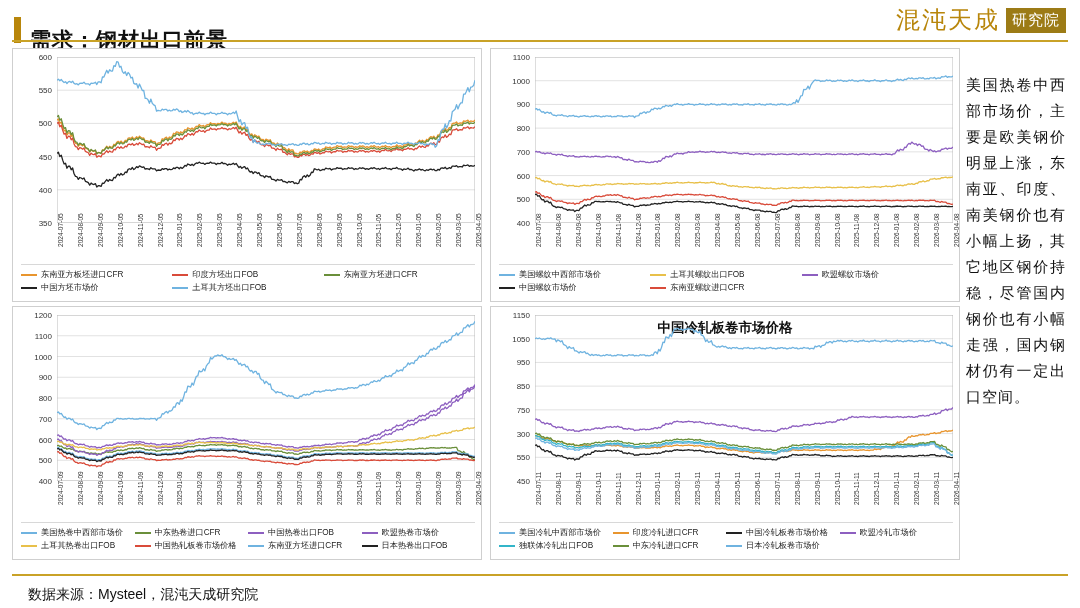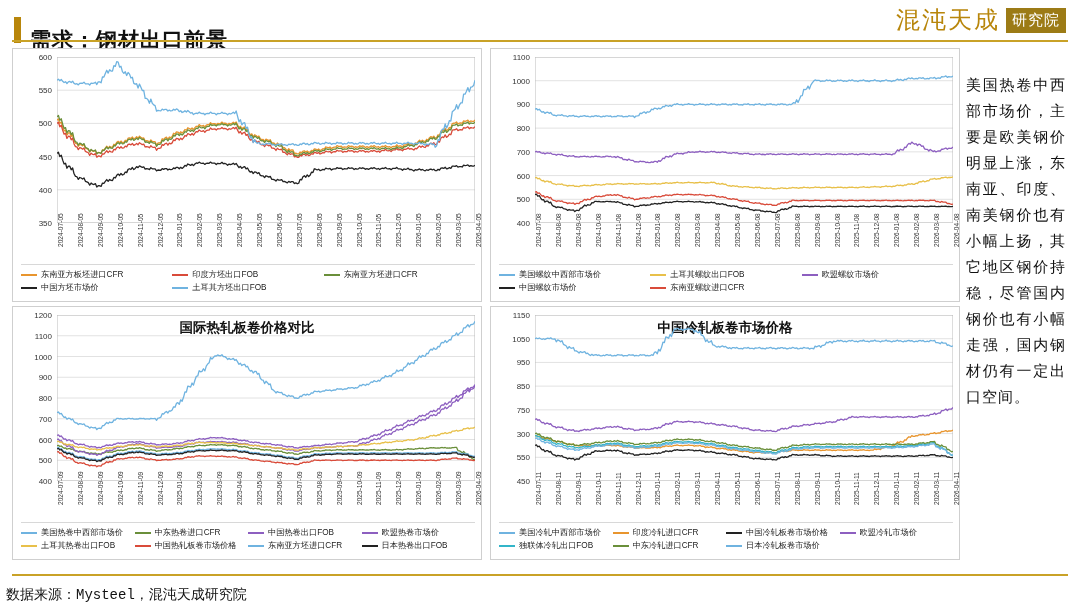--- a/index.html
+++ b/index.html
@@ -90,22 +90,22 @@
     position:absolute;left:966px;top:72px;width:100px;
     font-size:15px;line-height:26px;color:#111;letter-spacing:1px;
     font-family:"DejaVu Sans","Liberation Sans",sans-serif;
     text-align:justify;
   }
   
   .footer-rule{
     position:absolute;left:12px;bottom:32px;width:1056px;height:2px;background:#c9a227;
   }
   .source{
-    position:absolute;left:6px;bottom:4px;font-size:14px;color:#111;
-    font-family:Liberation Mono, monospace;
+    position:absolute;left:28px;bottom:4px;font-size:14px;color:#111;
+    font-family:Liberation Sans, sans-serif;
   }
 </style>
 </head>
 <body>
 
 <div class="header">
   <div class="title-bar">
     <div class="title-accent"></div>
     <div class="title-text">需求：钢材出口前景</div>
   </div>
@@ -262,21 +262,20 @@
           <span class="lbl">中国螺纹市场价</span>
         </div>
         <div class="lg">
           <span class="sw" style="background: rgb(217, 75, 58);"></span>
           <span class="lbl">东南亚螺纹进口CFR</span>
         </div>
       </div>
   </div>
 
   <div class="panel p3">
-    <div class="chart-title">国际热轧板卷价格对比</div>
     <div class="yaxis">
         <div class="ytick" style="top: 100%;">400</div>
         <div class="ytick" style="top: 87.5%;">500</div>
         <div class="ytick" style="top: 75%;">600</div>
         <div class="ytick" style="top: 62.5%;">700</div>
         <div class="ytick" style="top: 50%;">800</div>
         <div class="ytick" style="top: 37.5%;">900</div>
         <div class="ytick" style="top: 25%;">1000</div>
         <div class="ytick" style="top: 12.5%;">1100</div>
         <div class="ytick" style="top: 0%;">1200</div>

